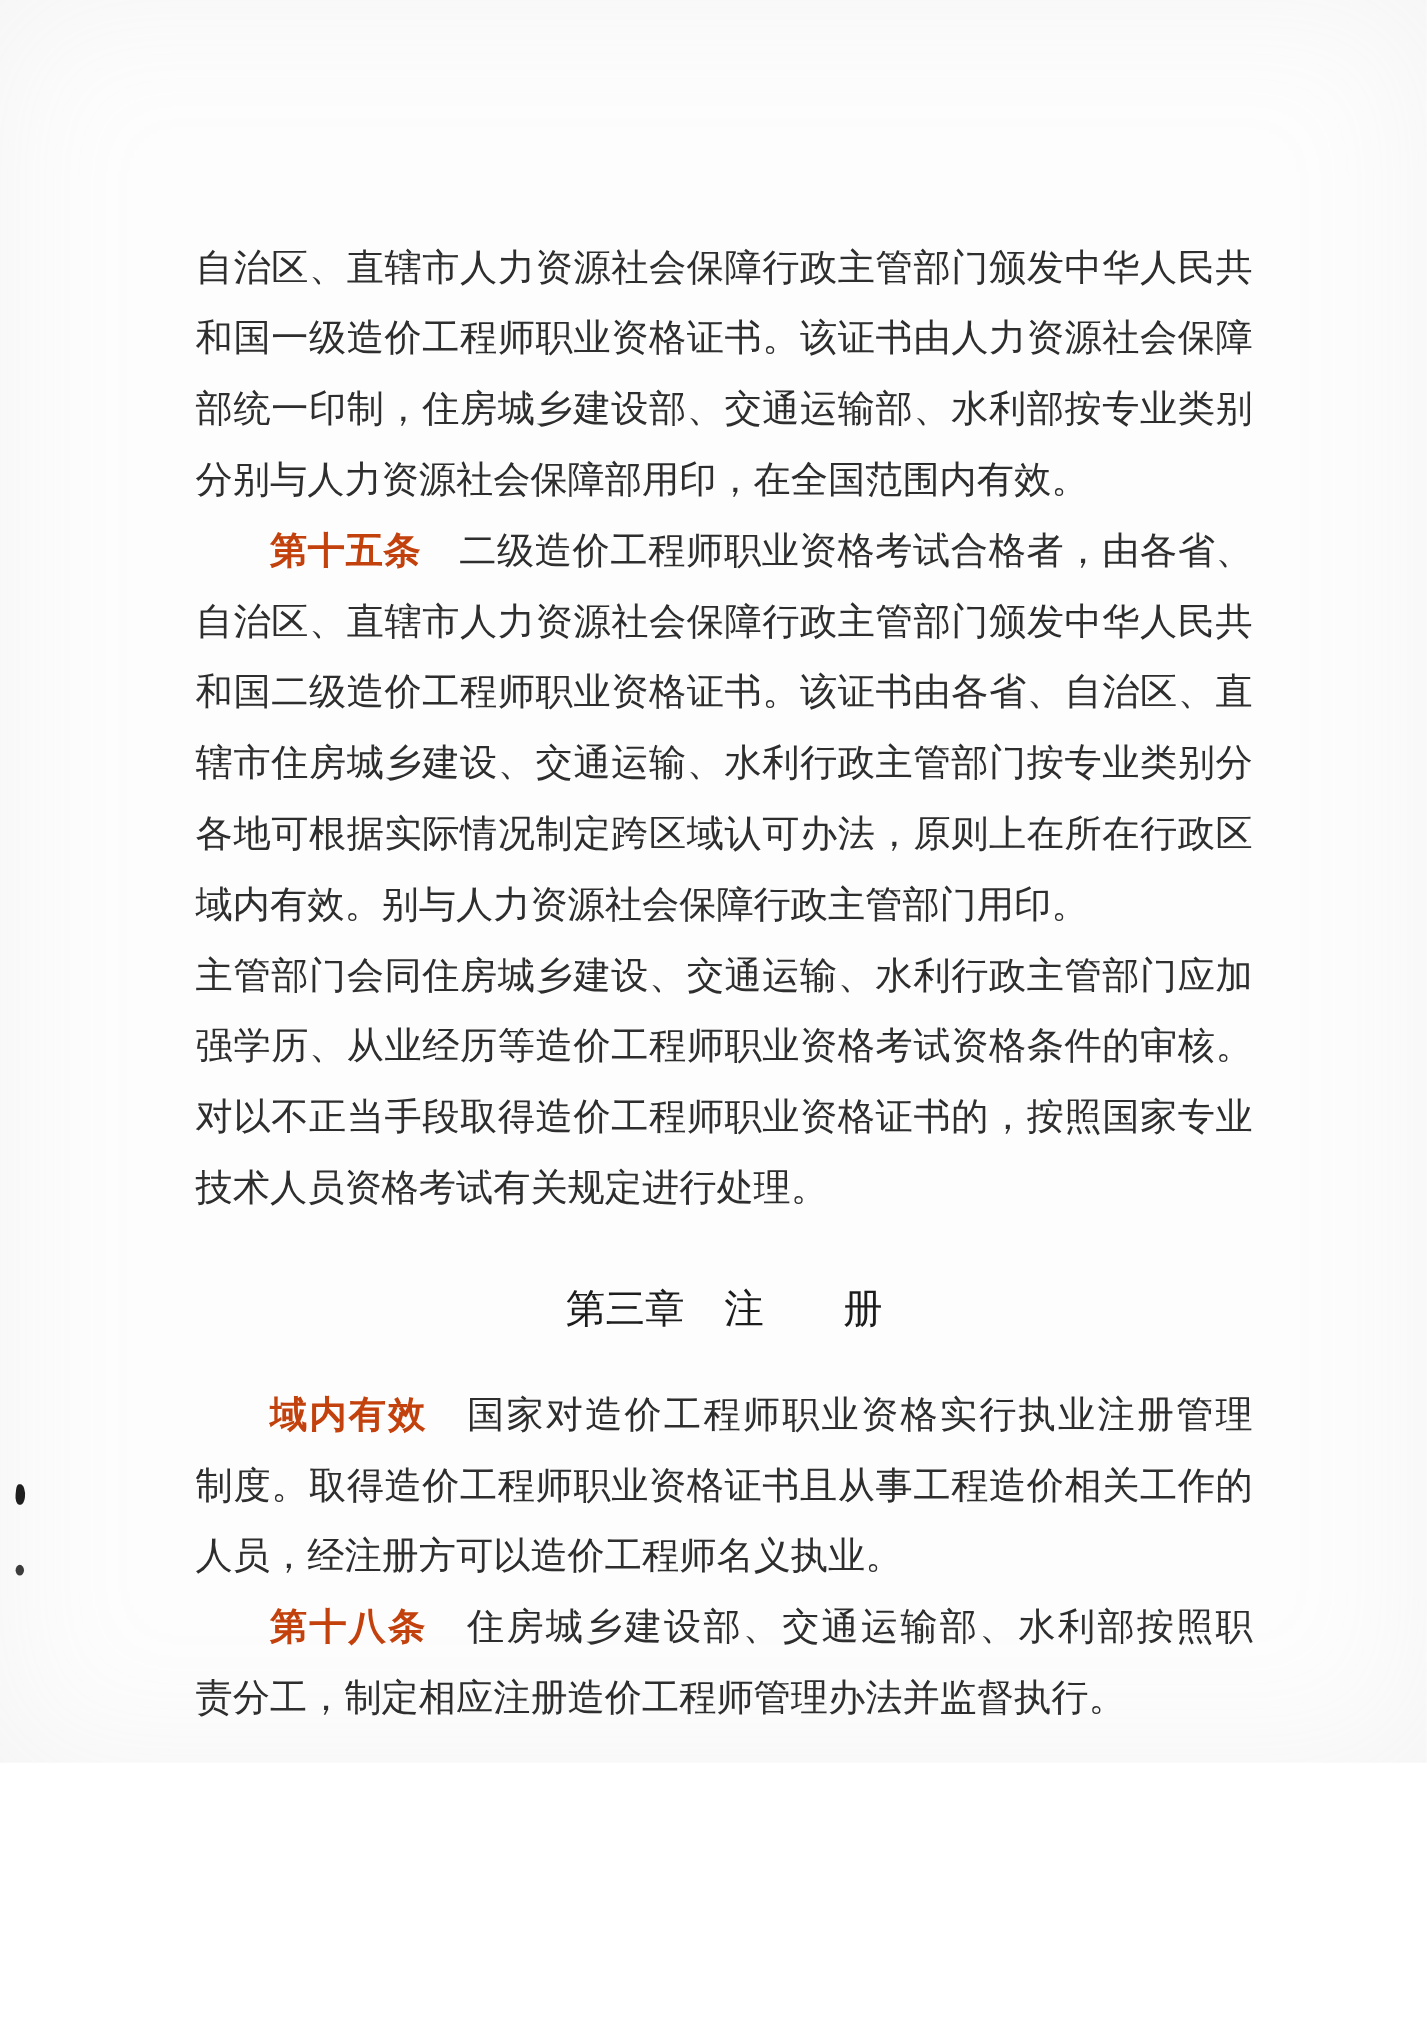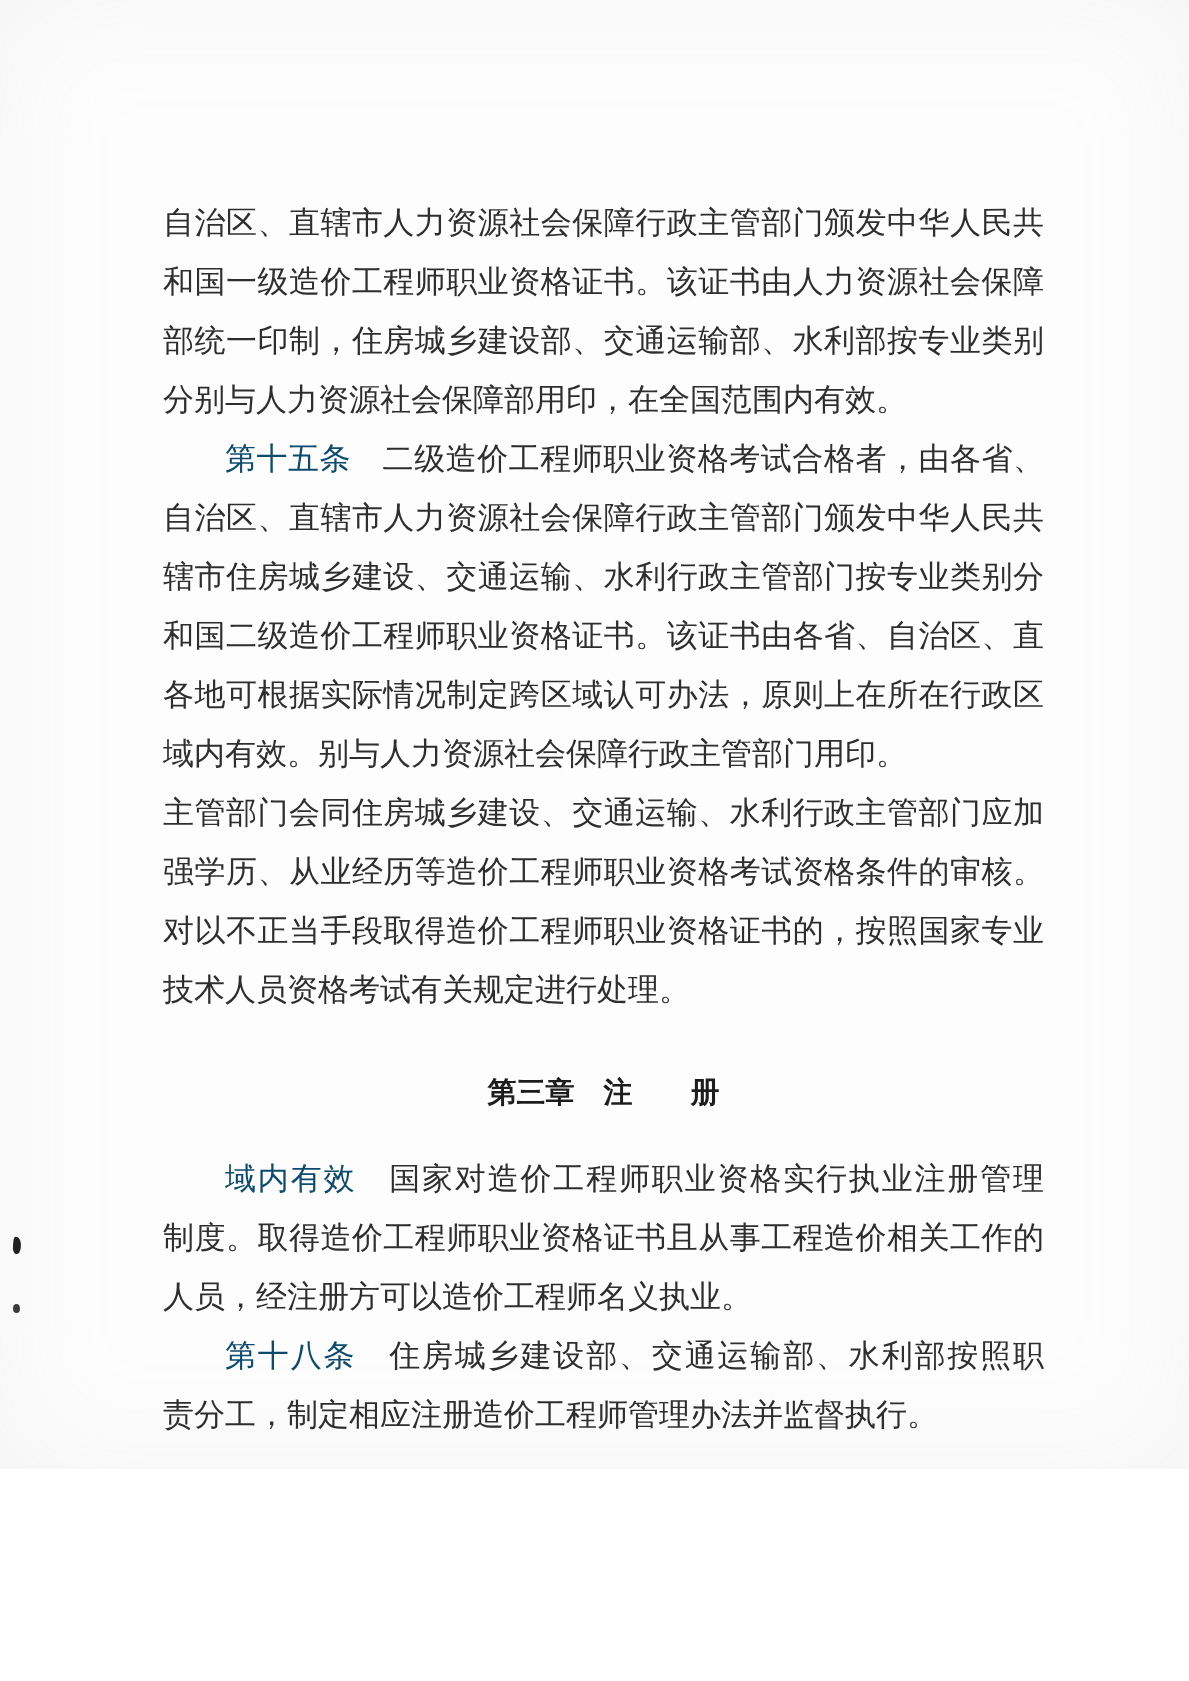--- a/index.html
+++ b/index.html
@@ -32,30 +32,30 @@
     white-space: nowrap;
   }
   .line.end {
     text-align: center;
     text-align-last: left;
   }
   .line.indent {
     text-indent: 62px;
   }
   .line .art {
-    font-weight: 400;
-    color: #0c4a6e;
+    font-weight: 700;
+    color: #c2410c;
   }
   .line.heading-line {
     margin-top: 44px;
     margin-bottom: 27px;
     text-align: center;
     text-align-last: center;
-    font-weight: 700;
-    font-size: 29px;
+    font-weight: 400;
+    font-size: 33px;
     color: #1d1d1d;
   }
   .page-number {
     position: absolute;
     left: 897px;
     top: 1502px;
     width: 145px;
     height: 52px;
     line-height: 52px;
     text-align: center;
@@ -90,22 +90,22 @@
 <div class="page">
 
   <div class="text-block">
 
   <div class="line">自治区、直辖市人力资源社会保障行政主管部门颁发中华人民共</div>
       <div class="line">和国一级造价工程师职业资格证书。该证书由人力资源社会保障</div>
       <div class="line">部统一印制，住房城乡建设部、交通运输部、水利部按专业类别</div>
       <div class="line end">分别与人力资源社会保障部用印，在全国范围内有效。</div>
       <div class="line indent"><b class="art">第十五条</b>　二级造价工程师职业资格考试合格者，由各省、</div>
       <div class="line">自治区、直辖市人力资源社会保障行政主管部门颁发中华人民共</div>
+      <div class="line">和国二级造价工程师职业资格证书。该证书由各省、自治区、直</div>
       <div class="line">辖市住房城乡建设、交通运输、水利行政主管部门按专业类别分</div>
-      <div class="line">和国二级造价工程师职业资格证书。该证书由各省、自治区、直</div>
       <div class="line">各地可根据实际情况制定跨区域认可办法，原则上在所在行政区</div>
       <div class="line end">域内有效。别与人力资源社会保障行政主管部门用印。</div>
       <div class="line">主管部门会同住房城乡建设、交通运输、水利行政主管部门应加</div>
       <div class="line">强学历、从业经历等造价工程师职业资格考试资格条件的审核。</div>
       <div class="line">对以不正当手段取得造价工程师职业资格证书的，按照国家专业</div>
       <div class="line end">技术人员资格考试有关规定进行处理。</div>
       <div class="line heading-line end">第三章　注　　册</div>
       <div class="line indent"><b class="art">域内有效</b>　国家对造价工程师职业资格实行执业注册管理</div>
       <div class="line">制度。取得造价工程师职业资格证书且从事工程造价相关工作的</div>
       <div class="line end">人员，经注册方可以造价工程师名义执业。</div>

